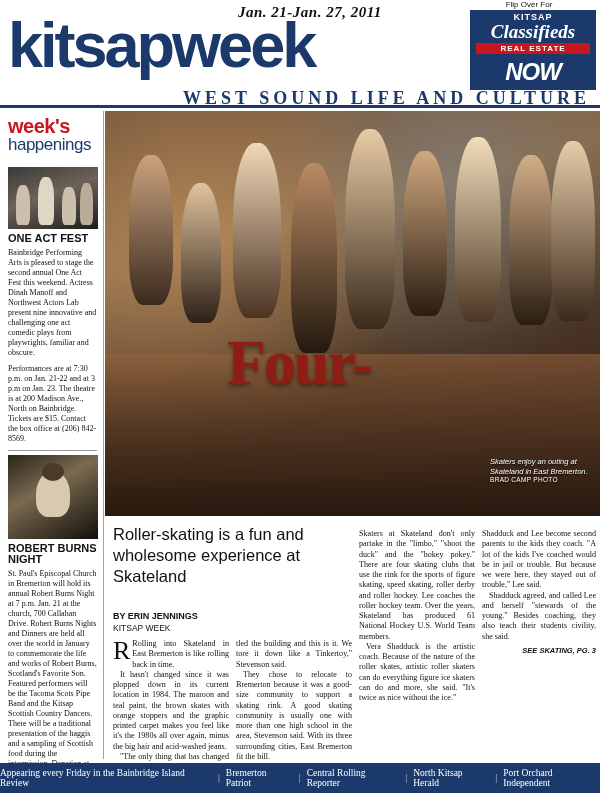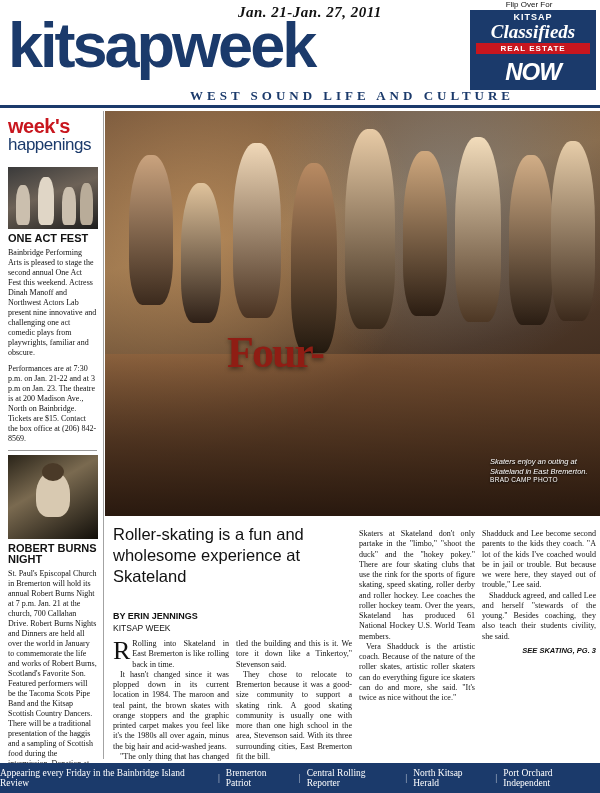--- a/index.html
+++ b/index.html
@@ -36,24 +36,24 @@
     font-weight:bold;
     font-size:63px;
     letter-spacing:-3px;
     line-height:1;
     color:#1b3a6b;
   }
   .logo .kitsap { color:#1b3a6b; }
   .logo .week { color:#1b3a6b; }
   .tagline {
     position:absolute;
-    left:190px; top:88px;
-    font-family:"Liberation Serif", serif;
-    font-weight:bold;
-    font-size:13px;
+    left:183px; top:88px;
+    font-family:"Liberation Serif", serif;
+    font-weight:bold;
+    font-size:18px;
     letter-spacing:4px;
     color:#1b3a6b;
   }
 
   
   .flip-note {
     position:absolute;
     right:8px; top:0px;
     font-family:"Liberation Sans", sans-serif;
     font-size:8px;
@@ -207,21 +207,21 @@
   .mp-credit {
     font-style:normal;
     font-size:6.5px;
     letter-spacing:0.3px;
   }
   .headline {
     position:absolute;
     left:122px; top:222px;
     font-family:"Liberation Serif", serif;
     font-weight:bold;
-    font-size:44px;
+    font-size:64px;
     line-height:0.93;
     color:#8f1d14;
     letter-spacing:-2px;
     text-shadow:0 2px 4px rgba(0,0,0,0.45);
   }
 
   
   .deck {
     position:absolute;
     left:113px; top:413px;

